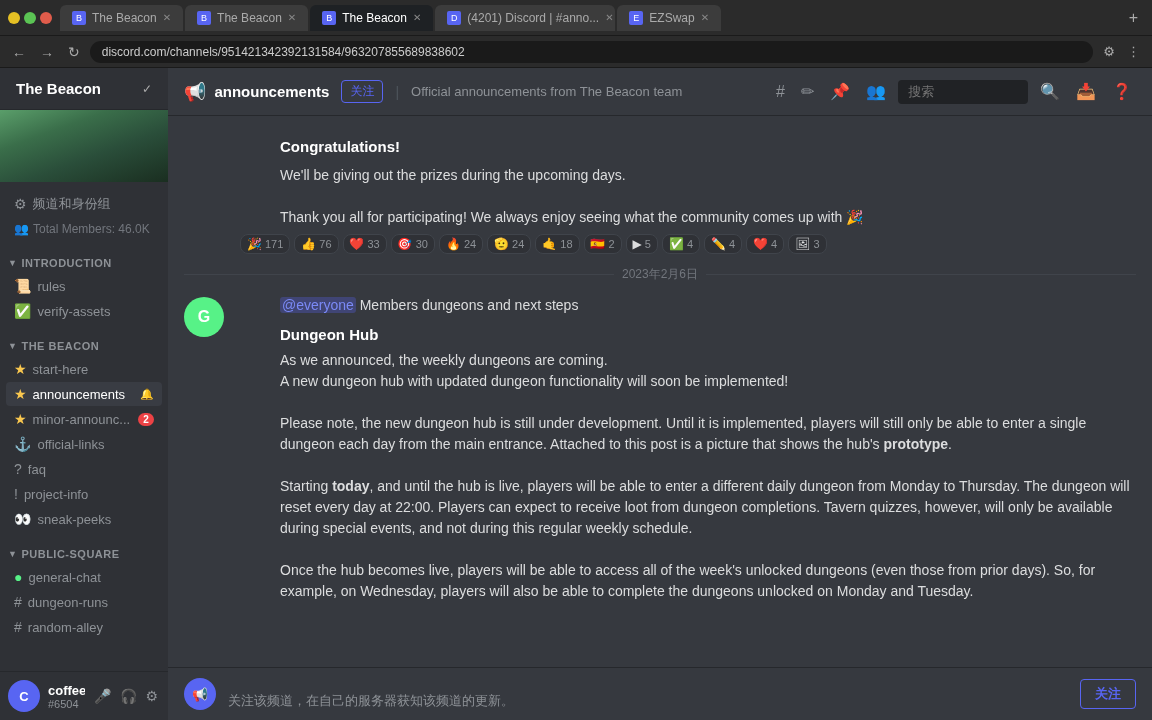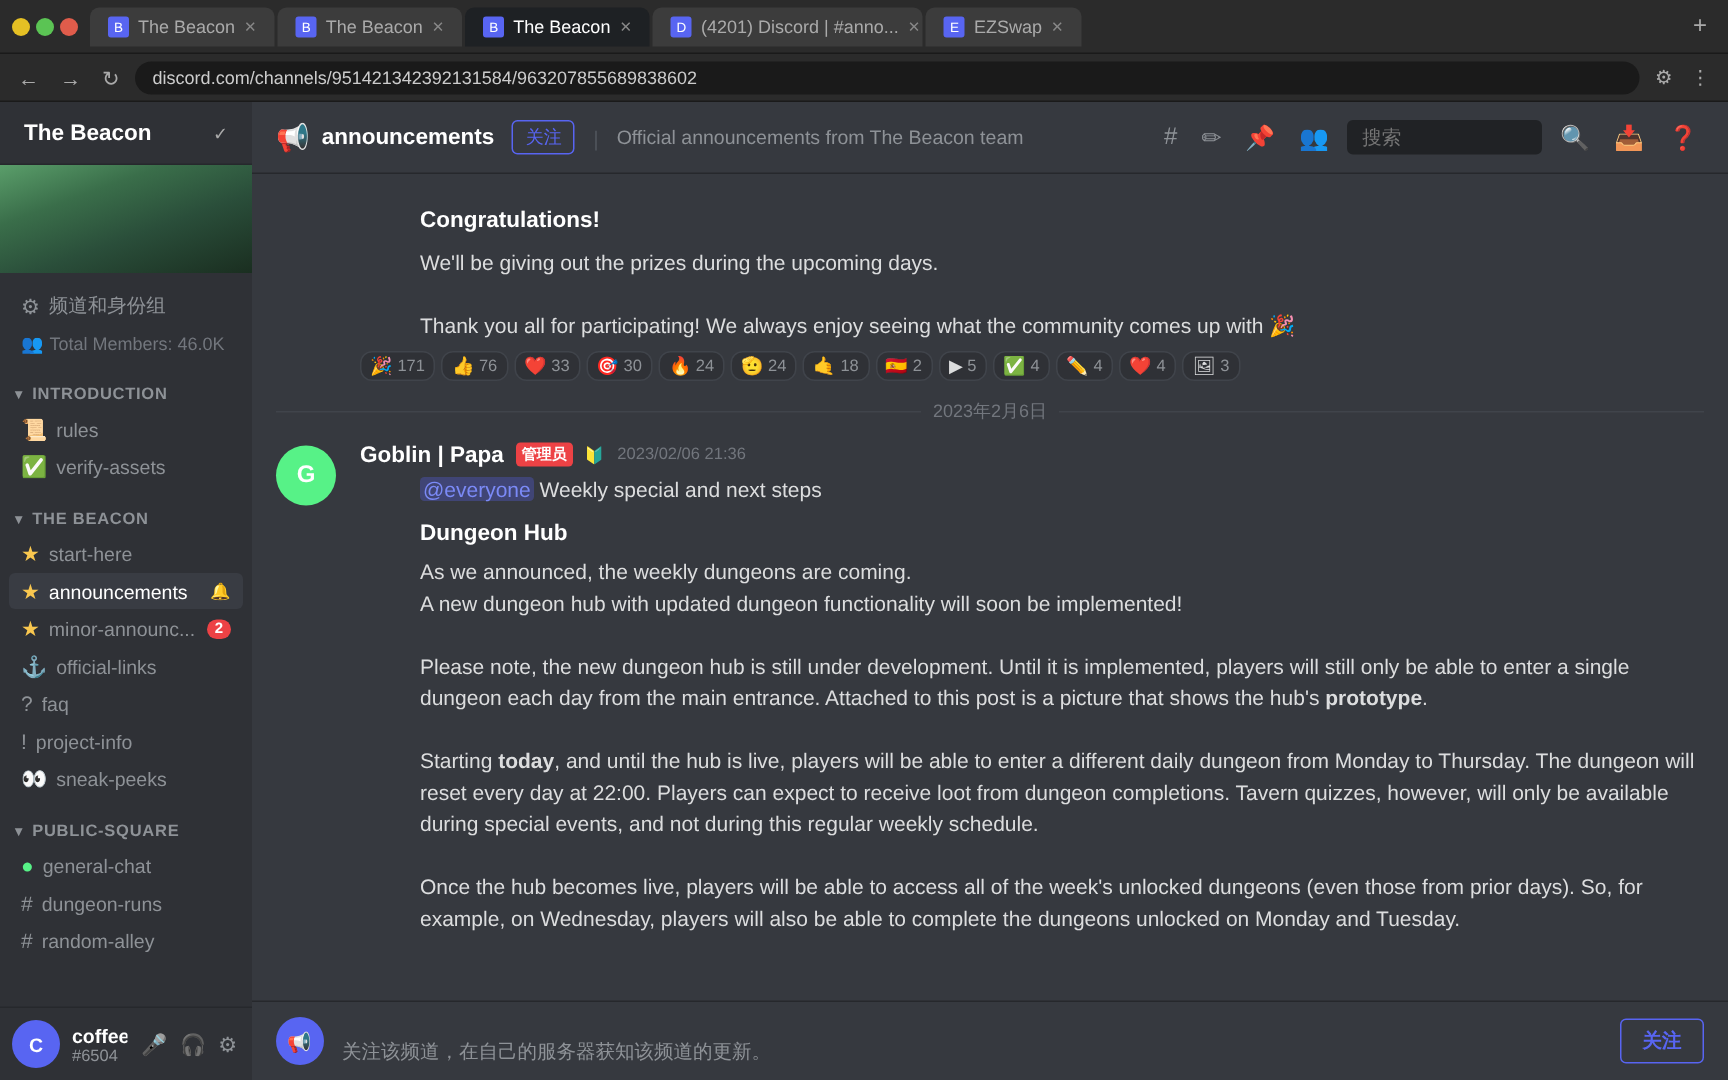--- a/index.html
+++ b/index.html
@@ -295,20 +295,21 @@
     }
     .header-search {
       background: #202225;
       border: none;
       border-radius: 4px;
       padding: 4px 10px;
       color: #8e9297;
       font-size: 13px;
       width: 130px;
       outline: none;
+      font-family: Liberation Serif, serif;
     }
 
     
     .messages-area {
       flex: 1;
       overflow-y: auto;
       padding: 16px 0;
     }
     .messages-area::-webkit-scrollbar { width: 6px; }
     .messages-area::-webkit-scrollbar-track { background: #2f3136; }
@@ -702,30 +703,24 @@
         </div>
       </div>
 
       <div class="date-divider">
         <span>2023年2月6日</span>
       </div>
 
       <div class="message-group" style="align-items:flex-start;">
         <div class="message-avatar avatar-green">G</div>
         <div class="message-content-wrap">
-          <div class="message-header">
-            <span class="message-author">Goblin | Papa</span>
-            <span class="author-badge admin">管理员</span>
-            <span class="author-separator">🔰</span>
-            <span class="message-timestamp">2023/02/06 21:36</span>
-          </div>
           <div class="message-text">
             <div>
               <span class="mention">@everyone</span>
-              <span> Weekly special</span>
+              <span> Members dungeons</span>
               <span> and next steps</span>
             </div>
 
             <div class="message-heading">Dungeon Hub</div>
             <div>As we announced, the weekly dungeons are coming.<br>A new dungeon hub with updated dungeon functionality will soon be implemented!</div>
             <br>
             <div>Please note, the new dungeon hub is still under development. Until it is implemented, players will still only be able to enter a single dungeon each day from the main entrance. Attached to this post is a picture that shows the hub's <strong>prototype</strong>.</div>
             <br>
             <div>Starting <strong>today</strong>, and until the hub is live, players will be able to enter a different daily dungeon from Monday to Thursday. The dungeon will reset every day at  22:00. Players can expect to receive loot from dungeon completions. Tavern quizzes, however, will only be available during special events, and not during this regular weekly schedule.</div>
             <br>

